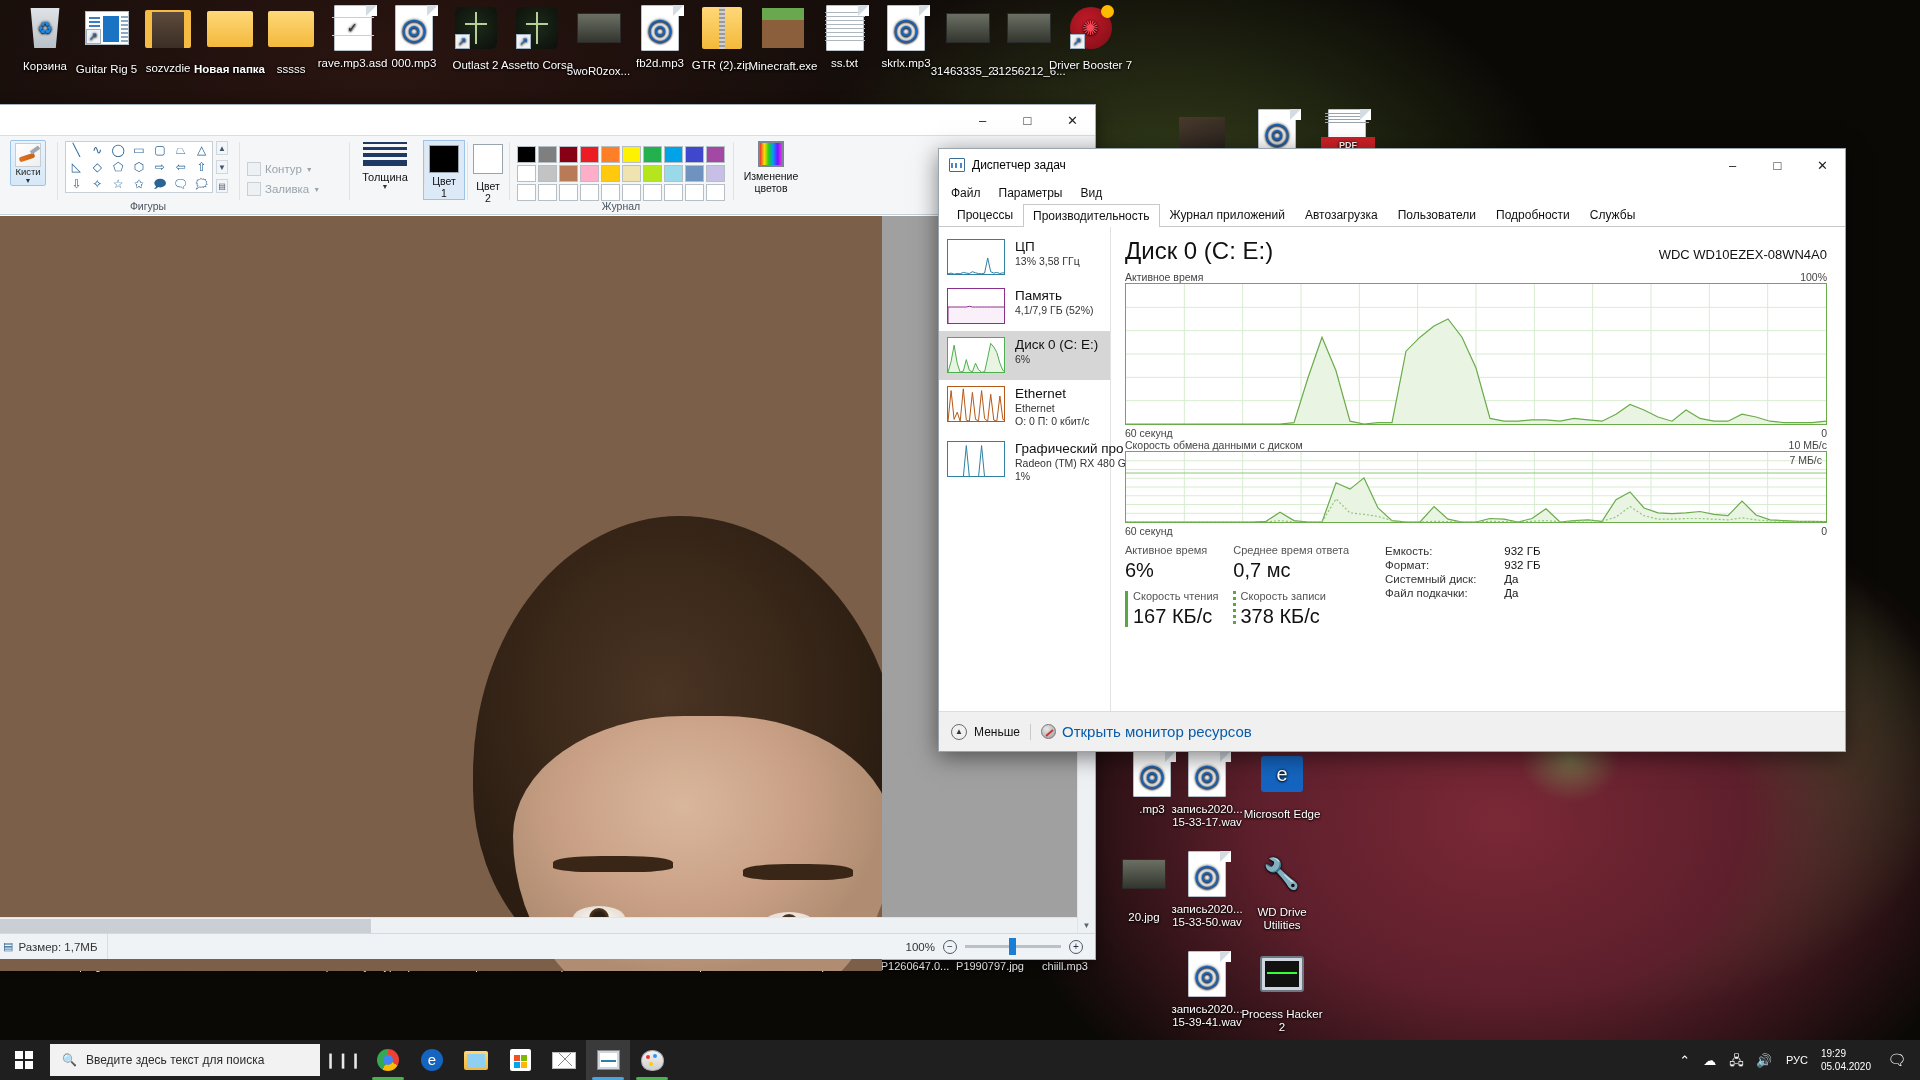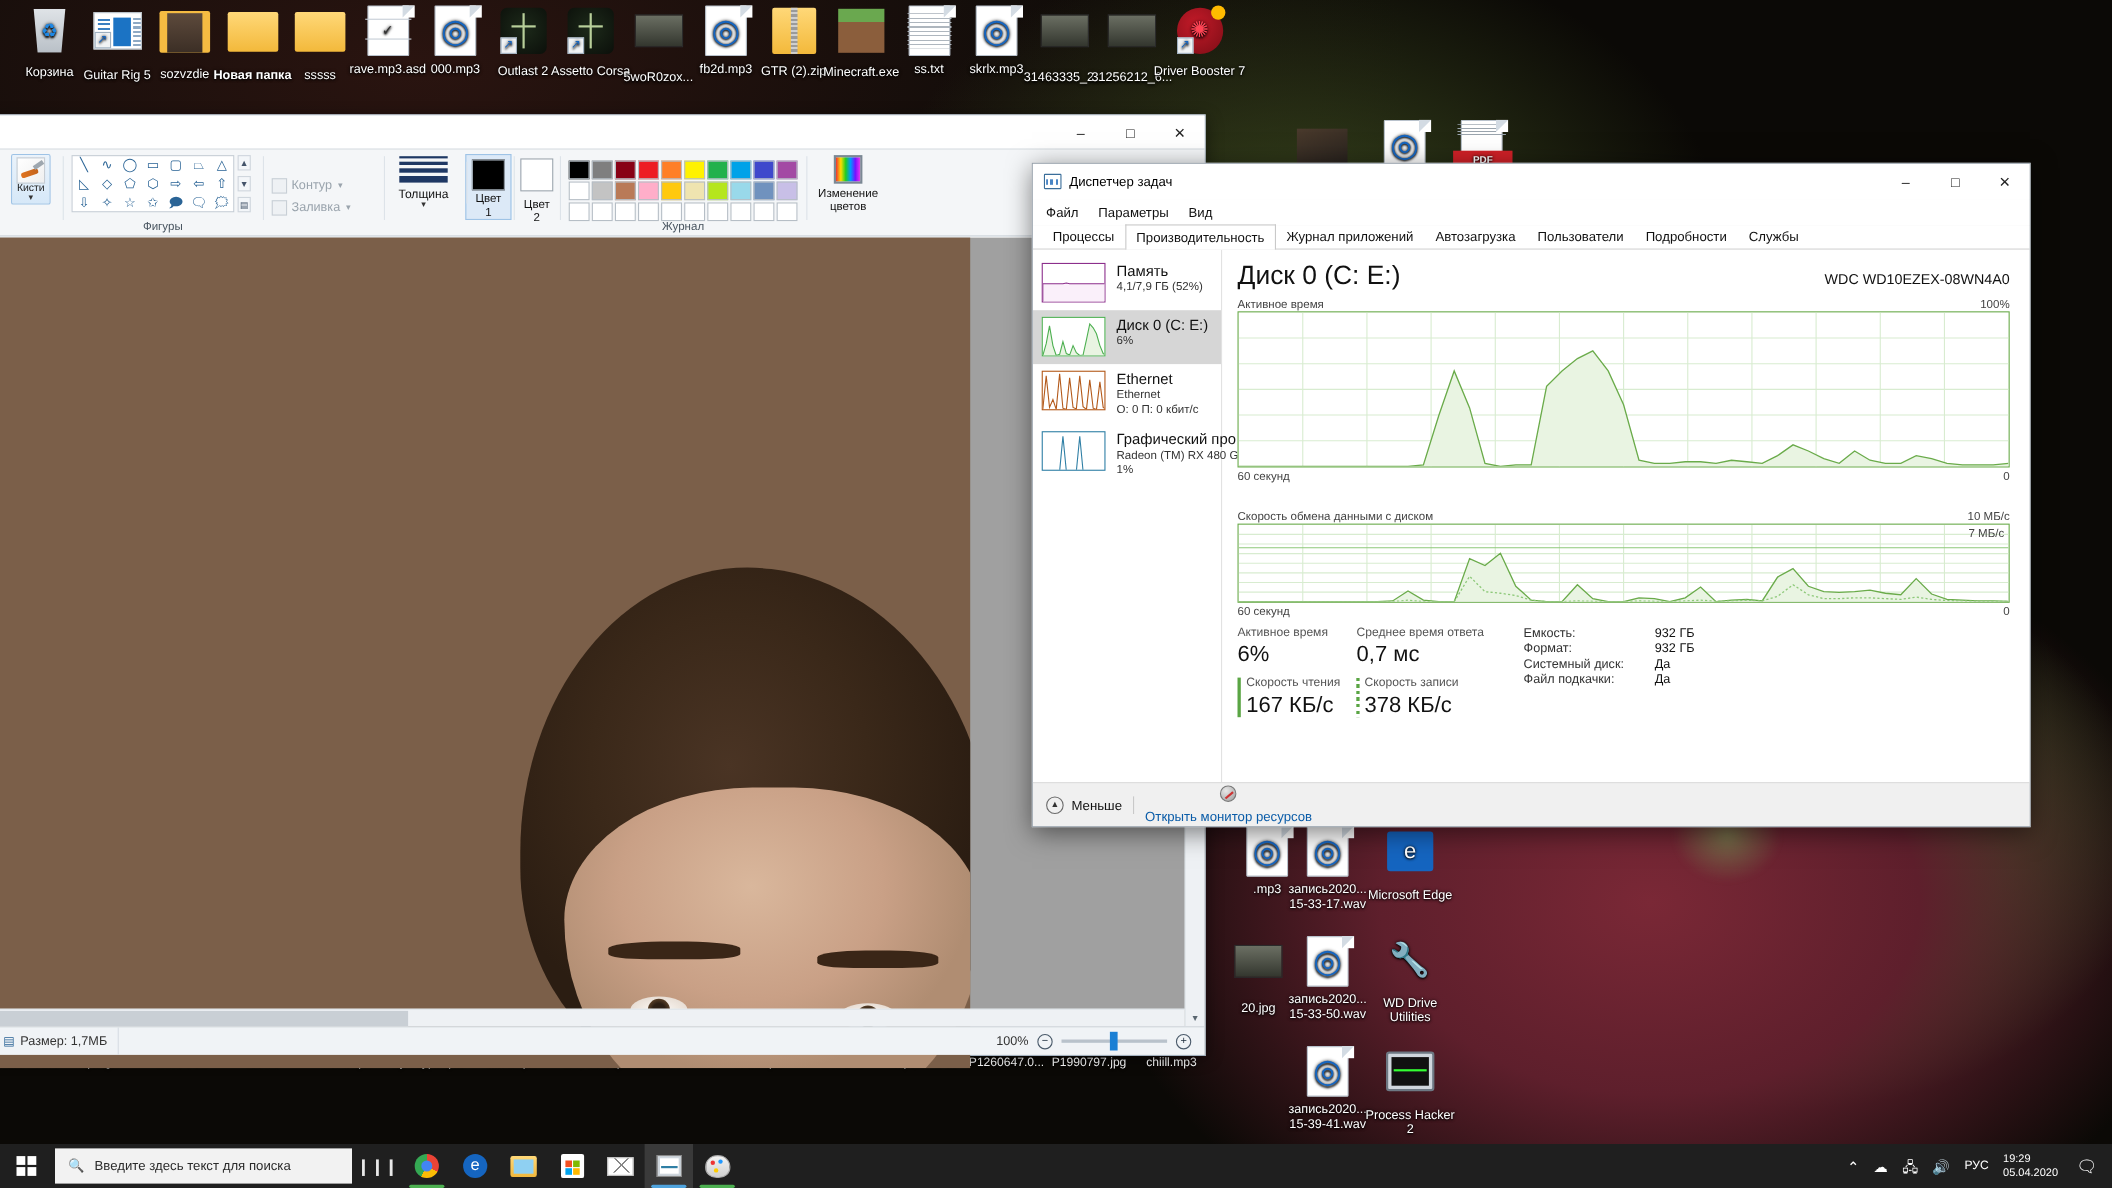--- a/index.html
+++ b/index.html
@@ -232,21 +232,21 @@
   .stat-sub .c::before{content:"";position:absolute;left:0;top:2px;bottom:2px;width:3px;background:#5aa544;}
   .stat-sub .c.dot::before{background:repeating-linear-gradient(#5aa544 0 3px, transparent 3px 6px);}
   .info{margin-left:10px;display:grid;grid-template-columns:auto auto;column-gap:28px;row-gap:2px;align-content:start;padding-top:2px;}
   .info .k{font-size:11.5px;color:#333;}
   .info .v{font-size:11.5px;color:#111;}
 
   #tm-foot{height:40px;background:#f0f0f0;border-top:1px solid #dcdcdc;display:flex;align-items:center;padding-left:12px;gap:10px;}
   .fewer{display:flex;align-items:center;gap:7px;font-size:12px;color:#111;}
   .chev-circle{width:16px;height:16px;border:1px solid #6b6b6b;border-radius:50%;display:flex;align-items:center;justify-content:center;font-size:8px;color:#333;}
   .fsep{width:1px;height:16px;background:#c9c9c9;}
-  .reslink{display:flex;align-items:center;gap:6px;font-size:12px;color:#0a5ca8;flex-direction:column;}
+  .reslink{display:flex;align-items:center;gap:6px;font-size:15px;color:#0a5ca8;}
   .res-ic{width:15px;height:15px;border-radius:50%;background:radial-gradient(circle at 35% 30%,#e8e8e8,#9d9d9d);border:1px solid #777;position:relative;}
   .res-ic::after{content:"";position:absolute;left:3px;top:7px;width:9px;height:2px;background:#c33;transform:rotate(-40deg);}
 
   
   #taskbar{
     position:absolute;left:0;right:0;bottom:0;height:40px;background:#1f1f1f;display:flex;align-items:center;
   }
   #start{width:48px;height:40px;display:flex;align-items:center;justify-content:center;}
   .winlogo{display:grid;grid-template-columns:8px 8px;grid-template-rows:8px 8px;gap:2px;}
   .winlogo i{background:#fff;display:block;}
@@ -706,20 +706,29 @@
       <div class="tm-tab">Автозагрузка</div>
       <div class="tm-tab">Пользователи</div>
       <div class="tm-tab">Подробности</div>
       <div class="tm-tab">Службы</div>
     </div>
 
   <div id="tm-body">
 
     <div id="tm-side">
         <div class="side-item">
+          <div class="side-thumb" style="border-color:#2f7fa5"><svg width="58" height="36" viewBox="0 0 58 36" preserveAspectRatio="none">
+              <path d="M0,36 L0.0,33.8 L3.1,33.1 L6.1,34.2 L9.2,33.5 L12.2,33.8 L15.3,32.4 L18.3,33.1 L21.4,33.5 L24.4,31.7 L27.5,32.8 L30.5,33.5 L33.6,33.8 L36.6,33.1 L39.7,18.0 L42.7,31.7 L45.8,33.1 L48.8,32.4 L51.9,33.5 L54.9,32.8 L58.0,33.1 L58,36 Z" fill="none" stroke="#2f7fa5" stroke-width="1"></path>
+            </svg></div>
+          <div class="side-txt">
+            <div class="n">ЦП</div>
+            <div class="s">13%  3,58 ГГц</div>
+          </div>
+        </div>
+        <div class="side-item">
           <div class="side-thumb" style="border-color:#8c2f8c"><svg width="58" height="36" viewBox="0 0 58 36" preserveAspectRatio="none">
               <path d="M0,36 L0.0,18.0 L3.1,18.0 L6.1,18.0 L9.2,18.0 L12.2,18.0 L15.3,18.0 L18.3,18.0 L21.4,17.3 L24.4,18.0 L27.5,18.0 L30.5,18.0 L33.6,18.0 L36.6,18.0 L39.7,18.0 L42.7,18.0 L45.8,18.0 L48.8,18.0 L51.9,18.0 L54.9,18.0 L58.0,18.0 L58,36 Z" fill="#faf0fa" stroke="#8c2f8c" stroke-width="1"></path>
             </svg></div>
           <div class="side-txt">
             <div class="n">Память</div>
             <div class="s">4,1/7,9 ГБ (52%)</div>
           </div>
         </div>
         <div class="side-item sel">
           <div class="side-thumb" style="border-color:#4caf50"><svg width="58" height="36" viewBox="0 0 58 36" preserveAspectRatio="none">
@@ -781,21 +790,21 @@
             <line x1="0" y1="93.33333333333333" x2="700" y2="93.33333333333333" stroke="#d8ecd0" stroke-width="1"></line>
             <line x1="0" y1="116.66666666666667" x2="700" y2="116.66666666666667" stroke="#d8ecd0" stroke-width="1"></line>
             <path d="M0,140 L0.00,140.00 L14.00,140.00 L28.00,140.00 L42.00,140.00 L56.00,140.00 L70.00,140.00 L84.00,140.00 L98.00,140.00 L112.00,140.00 L126.00,140.00 L140.00,140.00 L154.00,140.00 L168.00,138.60 L182.00,93.80 L196.00,53.20 L210.00,86.80 L224.00,137.20 L238.00,140.00 L252.00,138.60 L266.00,138.60 L280.00,67.20 L294.00,53.20 L308.00,42.00 L322.00,35.00 L336.00,53.20 L350.00,84.00 L364.00,134.40 L378.00,137.20 L392.00,137.20 L406.00,135.80 L420.00,135.80 L434.00,137.20 L448.00,134.40 L462.00,135.80 L476.00,137.20 L490.00,130.20 L504.00,120.40 L518.00,126.00 L532.00,133.00 L546.00,137.20 L560.00,126.00 L574.00,134.40 L588.00,137.20 L602.00,137.20 L616.00,130.20 L630.00,133.00 L644.00,137.20 L658.00,138.60 L672.00,138.60 L686.00,138.60 L700.00,137.20 L700,140 Z" fill="#e9f4e2" stroke="none"></path>
             <path d="M0.00,140.00 L14.00,140.00 L28.00,140.00 L42.00,140.00 L56.00,140.00 L70.00,140.00 L84.00,140.00 L98.00,140.00 L112.00,140.00 L126.00,140.00 L140.00,140.00 L154.00,140.00 L168.00,138.60 L182.00,93.80 L196.00,53.20 L210.00,86.80 L224.00,137.20 L238.00,140.00 L252.00,138.60 L266.00,138.60 L280.00,67.20 L294.00,53.20 L308.00,42.00 L322.00,35.00 L336.00,53.20 L350.00,84.00 L364.00,134.40 L378.00,137.20 L392.00,137.20 L406.00,135.80 L420.00,135.80 L434.00,137.20 L448.00,134.40 L462.00,135.80 L476.00,137.20 L490.00,130.20 L504.00,120.40 L518.00,126.00 L532.00,133.00 L546.00,137.20 L560.00,126.00 L574.00,134.40 L588.00,137.20 L602.00,137.20 L616.00,130.20 L630.00,133.00 L644.00,137.20 L658.00,138.60 L672.00,138.60 L686.00,138.60 L700.00,137.20" fill="none" stroke="#6aab4a" stroke-width="1.2"></path>
           </svg></div>
       <div class="axb">
         <span>60 секунд</span>
         <span>0</span>
       </div>
 
-      <div class="ax" style="margin-top:25px;">
+      <div class="ax" style="margin-top:0;">
         <span>Скорость обмена данными с диском</span>
         <span>10 МБ/с</span>
       </div>
       <div class="graph" id="graph2" style="height:72px;">
           <svg width="100%" height="100%" viewBox="0 0 700 70" preserveAspectRatio="none" style="position:absolute;inset:0;">
             <line x1="58.333333333333336" y1="0" x2="58.333333333333336" y2="70" stroke="#d8ecd0" stroke-width="1"></line>
             <line x1="116.66666666666667" y1="0" x2="116.66666666666667" y2="70" stroke="#d8ecd0" stroke-width="1"></line>
             <line x1="175" y1="0" x2="175" y2="70" stroke="#d8ecd0" stroke-width="1"></line>
             <line x1="233.33333333333334" y1="0" x2="233.33333333333334" y2="70" stroke="#d8ecd0" stroke-width="1"></line>
             <line x1="291.6666666666667" y1="0" x2="291.6666666666667" y2="70" stroke="#d8ecd0" stroke-width="1"></line>

